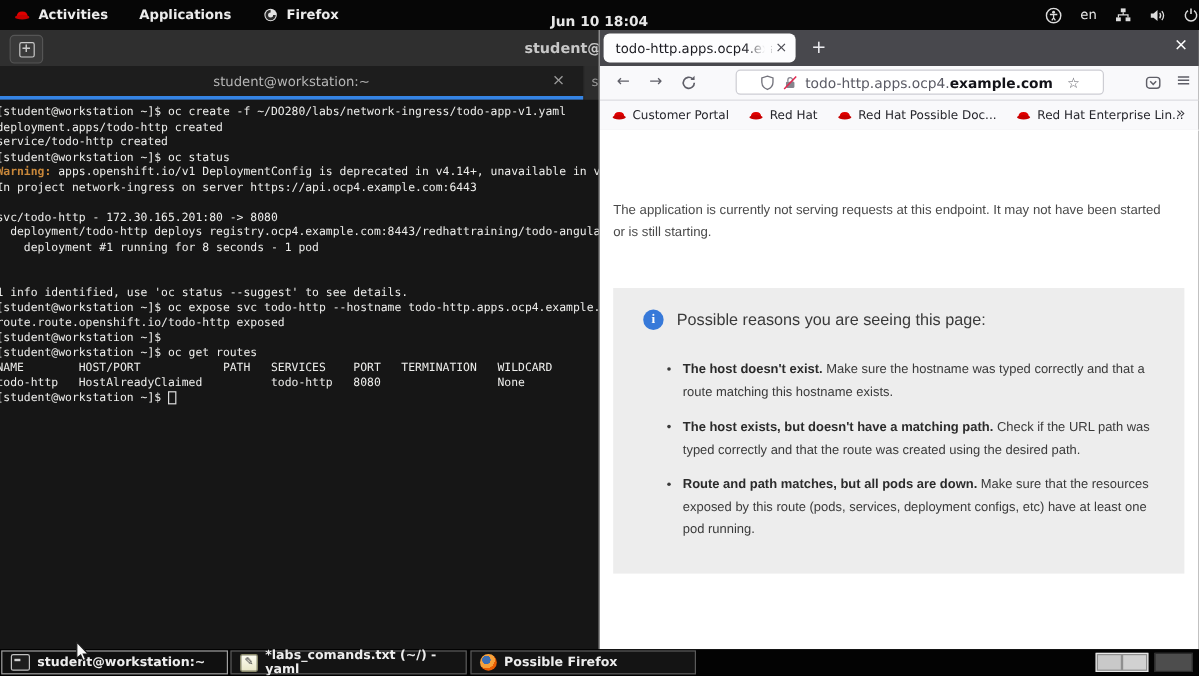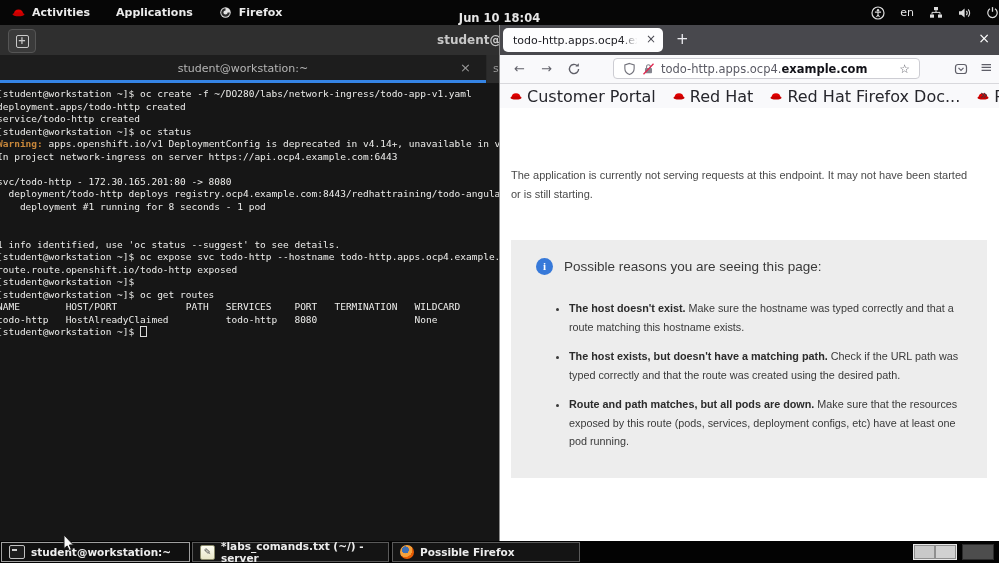--- a/index.html
+++ b/index.html
@@ -43,27 +43,27 @@
                 font-size:11px;color:#1b1b21;}
   .ff-tab-fade{position:absolute;left:118px;top:1px;width:22px;height:22px;
                background:linear-gradient(90deg,rgba(253,253,254,0),#fdfdfe 75%);}
   .ff-tab-close{position:absolute;right:7px;top:5px;color:#4a4a52;font-size:12px;line-height:13px;}
   .ff-newtab{position:absolute;left:176px;top:5px;color:#ececf0;font-size:15px;}
   .ff-winclose{position:absolute;right:9px;top:5px;color:#fff;font-size:14px;}
   .ff-nav{position:relative;height:28px;background:#f9f9fb;border-bottom:1px solid #d8d8dc;box-sizing:content-box;}
   .nav-ico{position:absolute;top:6px;font-size:13px;line-height:15px;color:#5f5f68;}
   .ff-urlbar{position:absolute;left:113px;top:3px;width:307px;height:21px;background:#fff;
              border:1px solid #cdcdd3;border-radius:4px;box-sizing:border-box;
-             display:flex;align-items:center;gap:6px;padding:0 9px;}
+             display:flex;align-items:center;gap:6px;padding:0 19px;}
   .url-text{font-size:11.5px;white-space:nowrap;overflow:hidden;flex:1;}
   .url-dim{color:#5a5a64;} .url-host{color:#121218;font-weight:600;}
   .url-star{font-size:12px;color:#5f5f68;}
   .ff-bm{position:relative;height:25px;background:#f9f9fb;border-bottom:1px solid #e6e6ea;
          display:flex;align-items:center;gap:17px;padding-left:10px;box-sizing:border-box;}
-  .bm{display:flex;align-items:center;gap:5px;font-size:16px;color:#26262c;white-space:nowrap;}
+  .bm{display:flex;align-items:center;gap:5px;font-size:10px;color:#26262c;white-space:nowrap;}
   .bm-overflow{position:absolute;right:11px;top:3px;font-size:13px;color:#3a3a40;}
   .ff-content{position:absolute;left:0;top:83px;right:0;bottom:0;background:#fff;overflow:hidden;
               font-family:"Liberation Sans",sans-serif;}
   .pg-title{position:absolute;left:11px;top:23px;font-size:19px;font-weight:400;color:#3b3b3b;}
   .pg-sub{position:absolute;left:11px;top:58px;width:462px;font-size:11px;line-height:19px;color:#4a4a4a;}
   .infobox{position:absolute;left:11px;top:132px;width:476px;height:238px;background:#ededed;box-sizing:border-box;}
   .box-head{display:flex;align-items:center;gap:11px;padding:18px 0 0 25px;}
   .info-ico{width:17px;height:17px;border-radius:50%;background:#3779d9;color:#fff;
             font:bold 11px/17px "Liberation Serif",serif;text-align:center;flex:none;}
   .box-title{font-size:13.5px;color:#3a3a3a;}
@@ -233,21 +233,21 @@
           </span>
         <span>Red Hat</span>
       </div>
       <div class="bm">
         <span>
             <svg width="12" height="9" viewBox="0 0 12 9">
               <path d="M1.7 5.4 Q1.7 1.3 6 1.3 Q10.3 1.3 10.3 5.4 Z" fill="#e00000"></path>
               <ellipse cx="6" cy="5.7" rx="5.5" ry="1.8" fill="#c70000"></ellipse>
             </svg>
           </span>
-        <span>Red Hat Firefox Doc...</span>
+        <span>Red Hat Possible Doc...</span>
       </div>
       <div class="bm">
         <span>
             <svg width="12" height="9" viewBox="0 0 12 9">
               <path d="M1.7 5.4 Q1.7 1.3 6 1.3 Q10.3 1.3 10.3 5.4 Z" fill="#e00000"></path>
               <ellipse cx="6" cy="5.7" rx="5.5" ry="1.8" fill="#c70000"></ellipse>
             </svg>
           </span>
         <span>Red Hat Enterprise Lin...</span>
       </div>
@@ -269,21 +269,21 @@
     </div>
   </div>
 
   <div class="taskbar">
     <div class="tk-btn" style="left:1px;width:189px;border-color:#9f9f9f;background:#101010;">
       <span class="tk-ico-term"></span>
       <span>student@workstation:~</span>
     </div>
     <div class="tk-btn" style="left:192px;width:197px;">
       <span class="tk-ico-gedit">✎</span>
-      <span>*labs_comands.txt (~/) - server</span>
+      <span>*labs_comands.txt (~/) - yaml</span>
     </div>
     <div class="tk-btn" style="left:392px;width:188px;">
       <span class="tk-ico-ff"></span>
       <span>Possible Firefox</span>
     </div>
     <div class="ws-a">
         <span></span>
         <span></span>
       </div>
     <div class="ws-b"></div>

